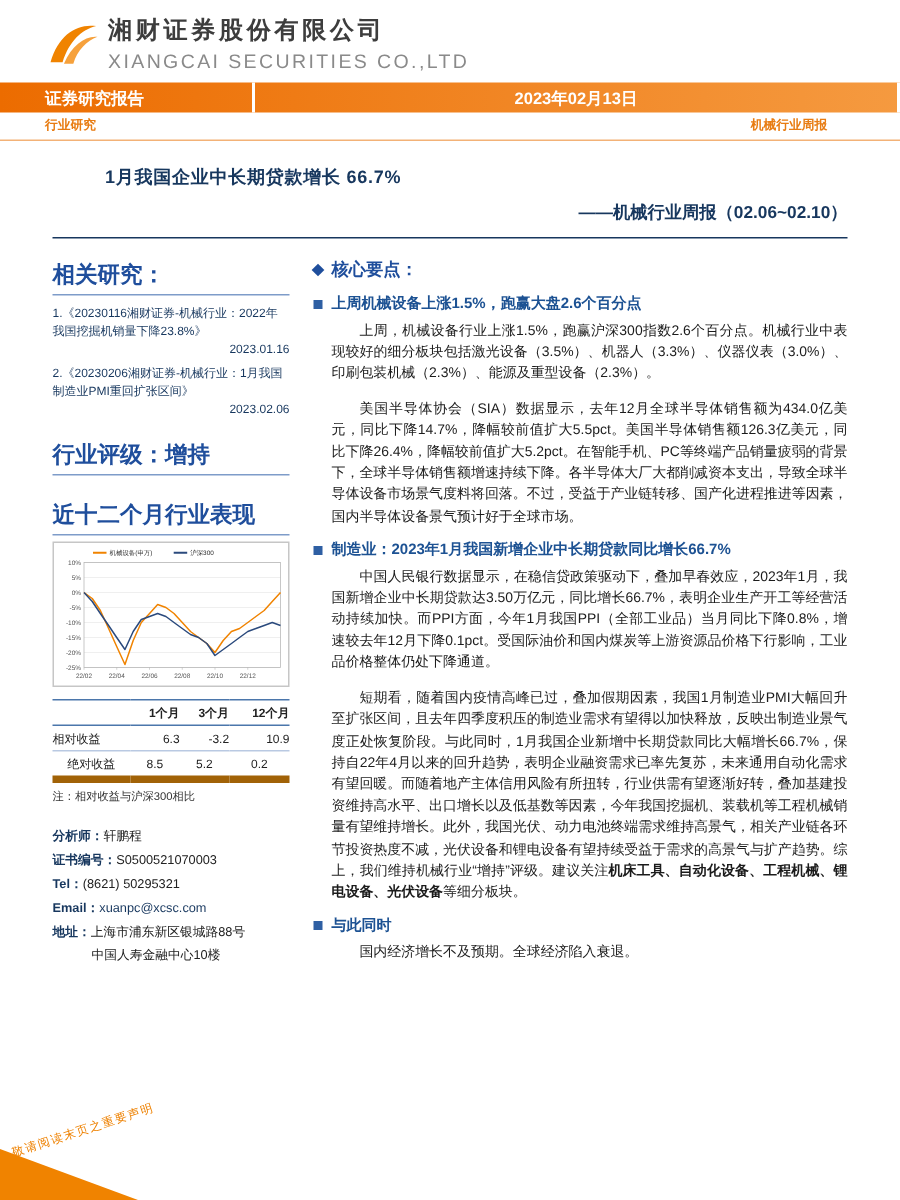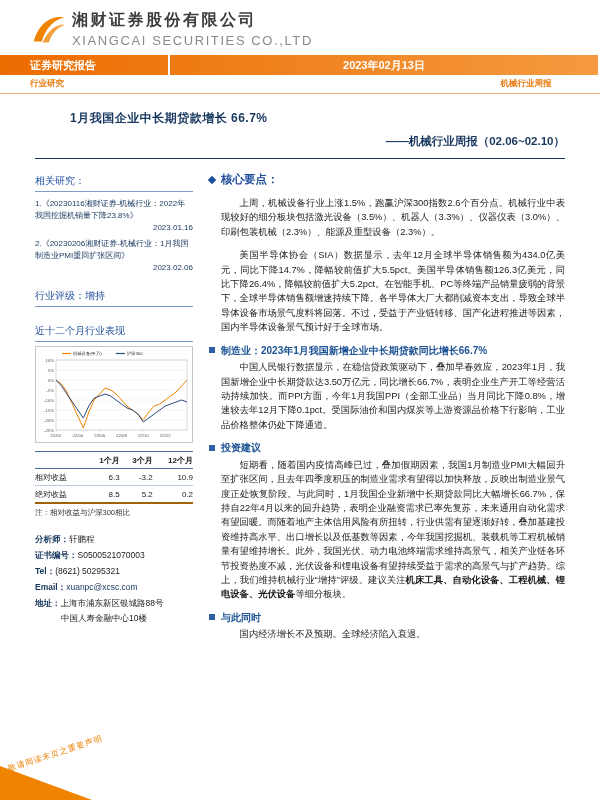--- a/index.html
+++ b/index.html
@@ -23,32 +23,32 @@
   .subbar .c-left{width:138px;padding-left:30px;}
   .subbar .c-mid{flex:1;}
   .subbar .c-right{width:148px;justify-content:center;}
   
   .title{margin:16px 35px 0 70px;font-size:12px;color:#17375e;font-weight:bold;letter-spacing:.5px;}
   .subtitle{margin:7px 35px 0;text-align:right;font-size:11.5px;color:#17375e;font-weight:bold;}
   .rule{margin:9px 35px 0;border-top:1.5px solid #17375e;}
   
   .columns{display:flex;gap:16px;padding:12px 35px 0;}
   .sidebar{width:158px;flex:none;}
-  .sb-h{color:#1f4e9c;font-weight:normal;font-size:10px;padding:3px 0;border-bottom:1px solid #7e9cc9;margin-bottom:4px;}
+  .sb-h{color:#1f4e9c;font-weight:bold;font-size:15px;padding:3px 0;border-bottom:1px solid #7e9cc9;margin-bottom:4px;}
   .rating{margin-top:14px;}
   .chart-h{margin-top:14px;}
   .rel-item{margin:6px 0;}
   .rel-text{font-size:8px;color:#17375e;line-height:1.5;}
   .rel-date{font-size:8px;color:#17375e;text-align:right;margin-top:1px;}
   .chartbox{border:1px solid #c6c6c6;margin-top:2px;}
   .chartbox svg{display:block;width:100%;}
   table.perf{width:100%;border-collapse:collapse;margin-top:8px;font-size:8px;color:#222;}
   .perf th{font-weight:bold;border-top:1px solid #4b76ab;border-bottom:1px solid #4b76ab;padding:2.5px 0;text-align:right;}
   .perf td{padding:2.5px 0;text-align:right;border-bottom:1px solid #b9c9e2;}
-  .perf tr:last-child td{border-bottom:2px solid #a16207;}
+  .perf tr:last-child td{border-bottom:5px solid #a16207;text-align:center;}
   .perf .lbl{text-align:left;}
   .note{font-size:7.5px;color:#333;margin-top:4px;}
   .contact{margin-top:16px;font-size:8.5px;color:#222;}
   .contact .line{margin:4px 0;line-height:1.4;}
   .lb{font-weight:bold;color:#17375e;}
   .mail{color:#17375e;}
   .indent{padding-left:26px;}
   
   .content{flex:1;min-width:0;}
   .core{display:flex;align-items:center;gap:6px;color:#1f4e9c;font-weight:bold;font-size:11.5px;margin:1px 0 9px;}
@@ -200,40 +200,40 @@
       </div>
     </aside>
 
     <main class="content">
       <div class="core">
         <span class="diamond"></span>
         <span>核心要点：</span>
       </div>
 
       <section class="sec">
+        <div class="sec-h">
+          <span class="sq"></span>
+          <span class="sec-title">上周机械设备上涨1.5%，跑赢大盘2.6个百分点</span>
+        </div>
         <p class="sec-b"><span>上周，机械设备行业上涨1.5%，跑赢沪深300指数2.6个百分点。机械行业中表现较好的细分板块包括激光设备（3.5%）、机器人（3.3%）、仪器仪表（3.0%）、印刷包装机械（2.3%）、能源及重型设备（2.3%）。</span></p>
       </section>
 
       <section class="sec">
         <p class="sec-b"><span>美国半导体协会（SIA）数据显示，去年12月全球半导体销售额为434.0亿美元，同比下降14.7%，降幅较前值扩大5.5pct。美国半导体销售额126.3亿美元，同比下降26.4%，降幅较前值扩大5.2pct。在智能手机、PC等终端产品销量疲弱的背景下，全球半导体销售额增速持续下降。各半导体大厂大都削减资本支出，导致全球半导体设备市场景气度料将回落。不过，受益于产业链转移、国产化进程推进等因素，国内半导体设备景气预计好于全球市场。</span></p>
       </section>
 
       <section class="sec">
         <div class="sec-h">
           <span class="sq"></span>
           <span class="sec-title">制造业：2023年1月我国新增企业中长期贷款同比增长66.7%</span>
         </div>
         <p class="sec-b"><span>中国人民银行数据显示，在稳信贷政策驱动下，叠加早春效应，2023年1月，我国新增企业中长期贷款达3.50万亿元，同比增长66.7%，表明企业生产开工等经营活动持续加快。而PPI方面，今年1月我国PPI（全部工业品）当月同比下降0.8%，增速较去年12月下降0.1pct。受国际油价和国内煤炭等上游资源品价格下行影响，工业品价格整体仍处下降通道。</span></p>
       </section>
 
       <section class="sec">
-        <div class="sec-h">
-          <span class="sq"></span>
-          <span class="sec-title">投资建议</span>
-        </div>
         <p class="sec-b"><span>短期看，随着国内疫情高峰已过，叠加假期因素，我国1月制造业PMI大幅回升至扩张区间，且去年四季度积压的制造业需求有望得以加快释放，反映出制造业景气度正处恢复阶段。与此同时，1月我国企业新增中长期贷款同比大幅增长66.7%，保持自22年4月以来的回升趋势，表明企业融资需求已率先复苏，未来通用自动化需求有望回暖。而随着地产主体信用风险有所扭转，行业供需有望逐渐好转，叠加基建投资维持高水平、出口增长以及低基数等因素，今年我国挖掘机、装载机等工程机械销量有望维持增长。此外，我国光伏、动力电池终端需求维持高景气，相关产业链各环节投资热度不减，光伏设备和锂电设备有望持续受益于需求的高景气与扩产趋势。综上，我们维持机械行业“增持”评级。建议关注</span><b>机床工具、自动化设备、工程机械、锂电设备、光伏设备</b><span>等细分板块。</span></p>
       </section>
 
       <section class="sec">
         <div class="sec-h">
           <span class="sq"></span>
           <span class="sec-title">与此同时</span>
         </div>
         <p class="sec-b"><span>国内经济增长不及预期。全球经济陷入衰退。</span></p>
       </section>

